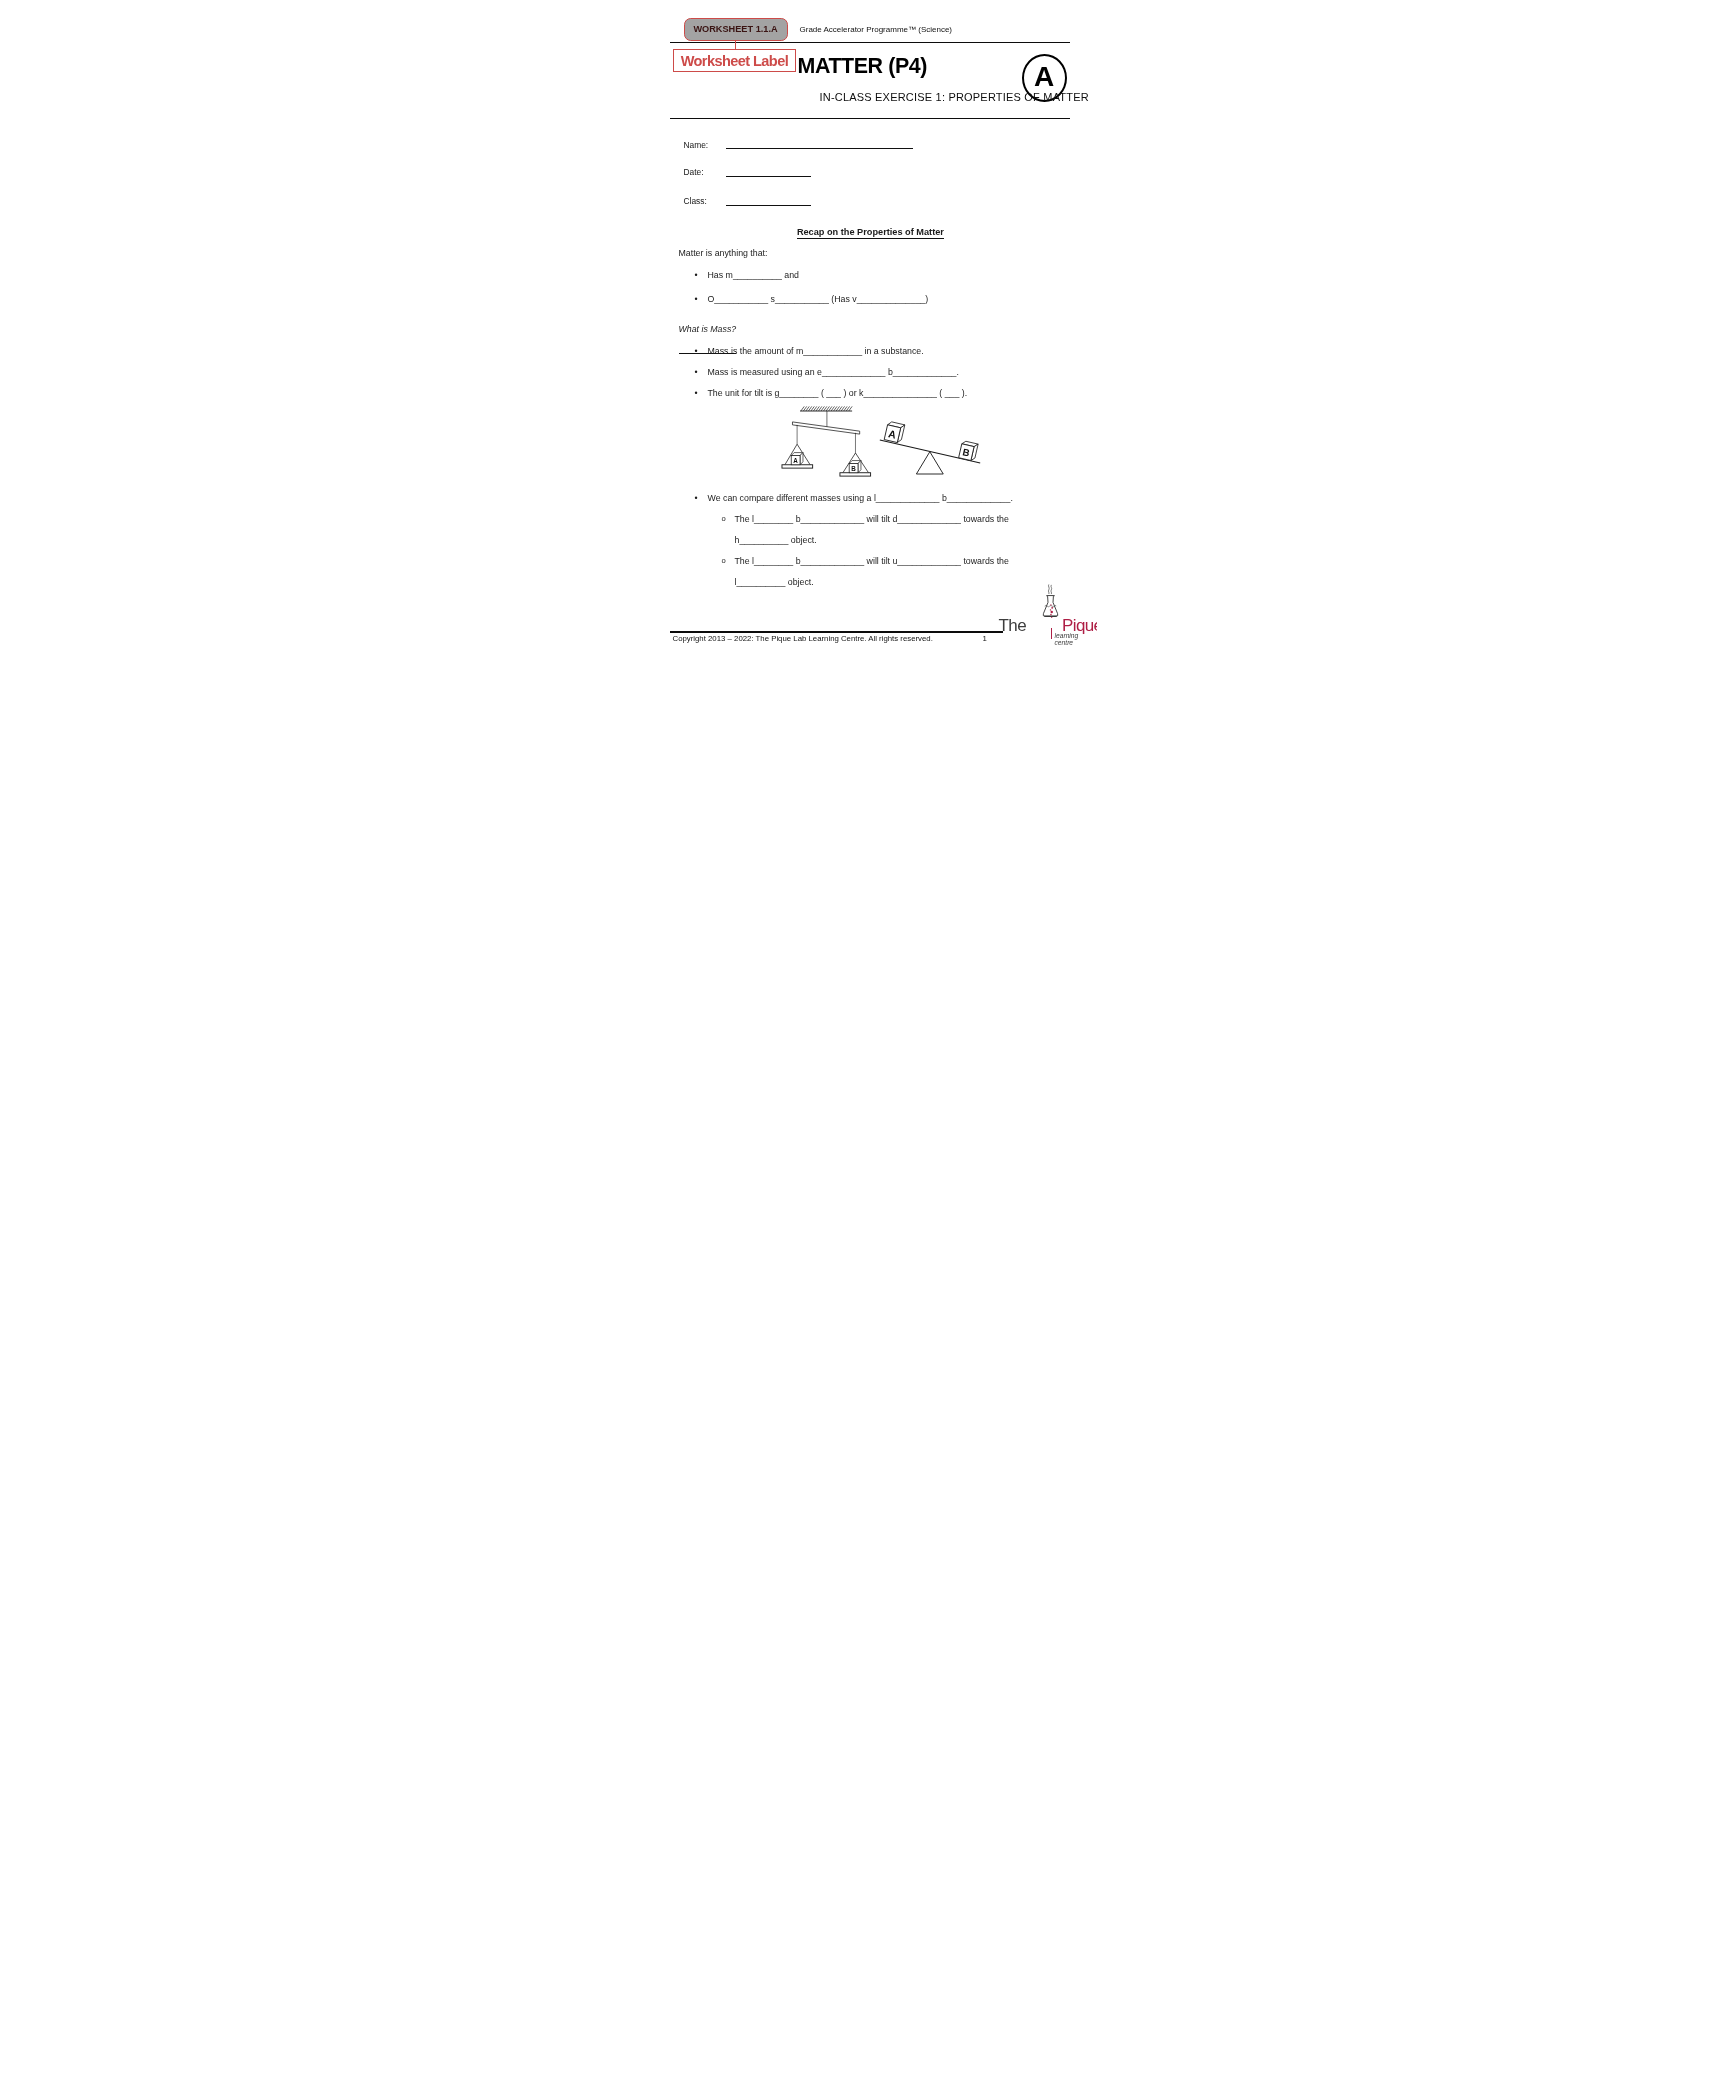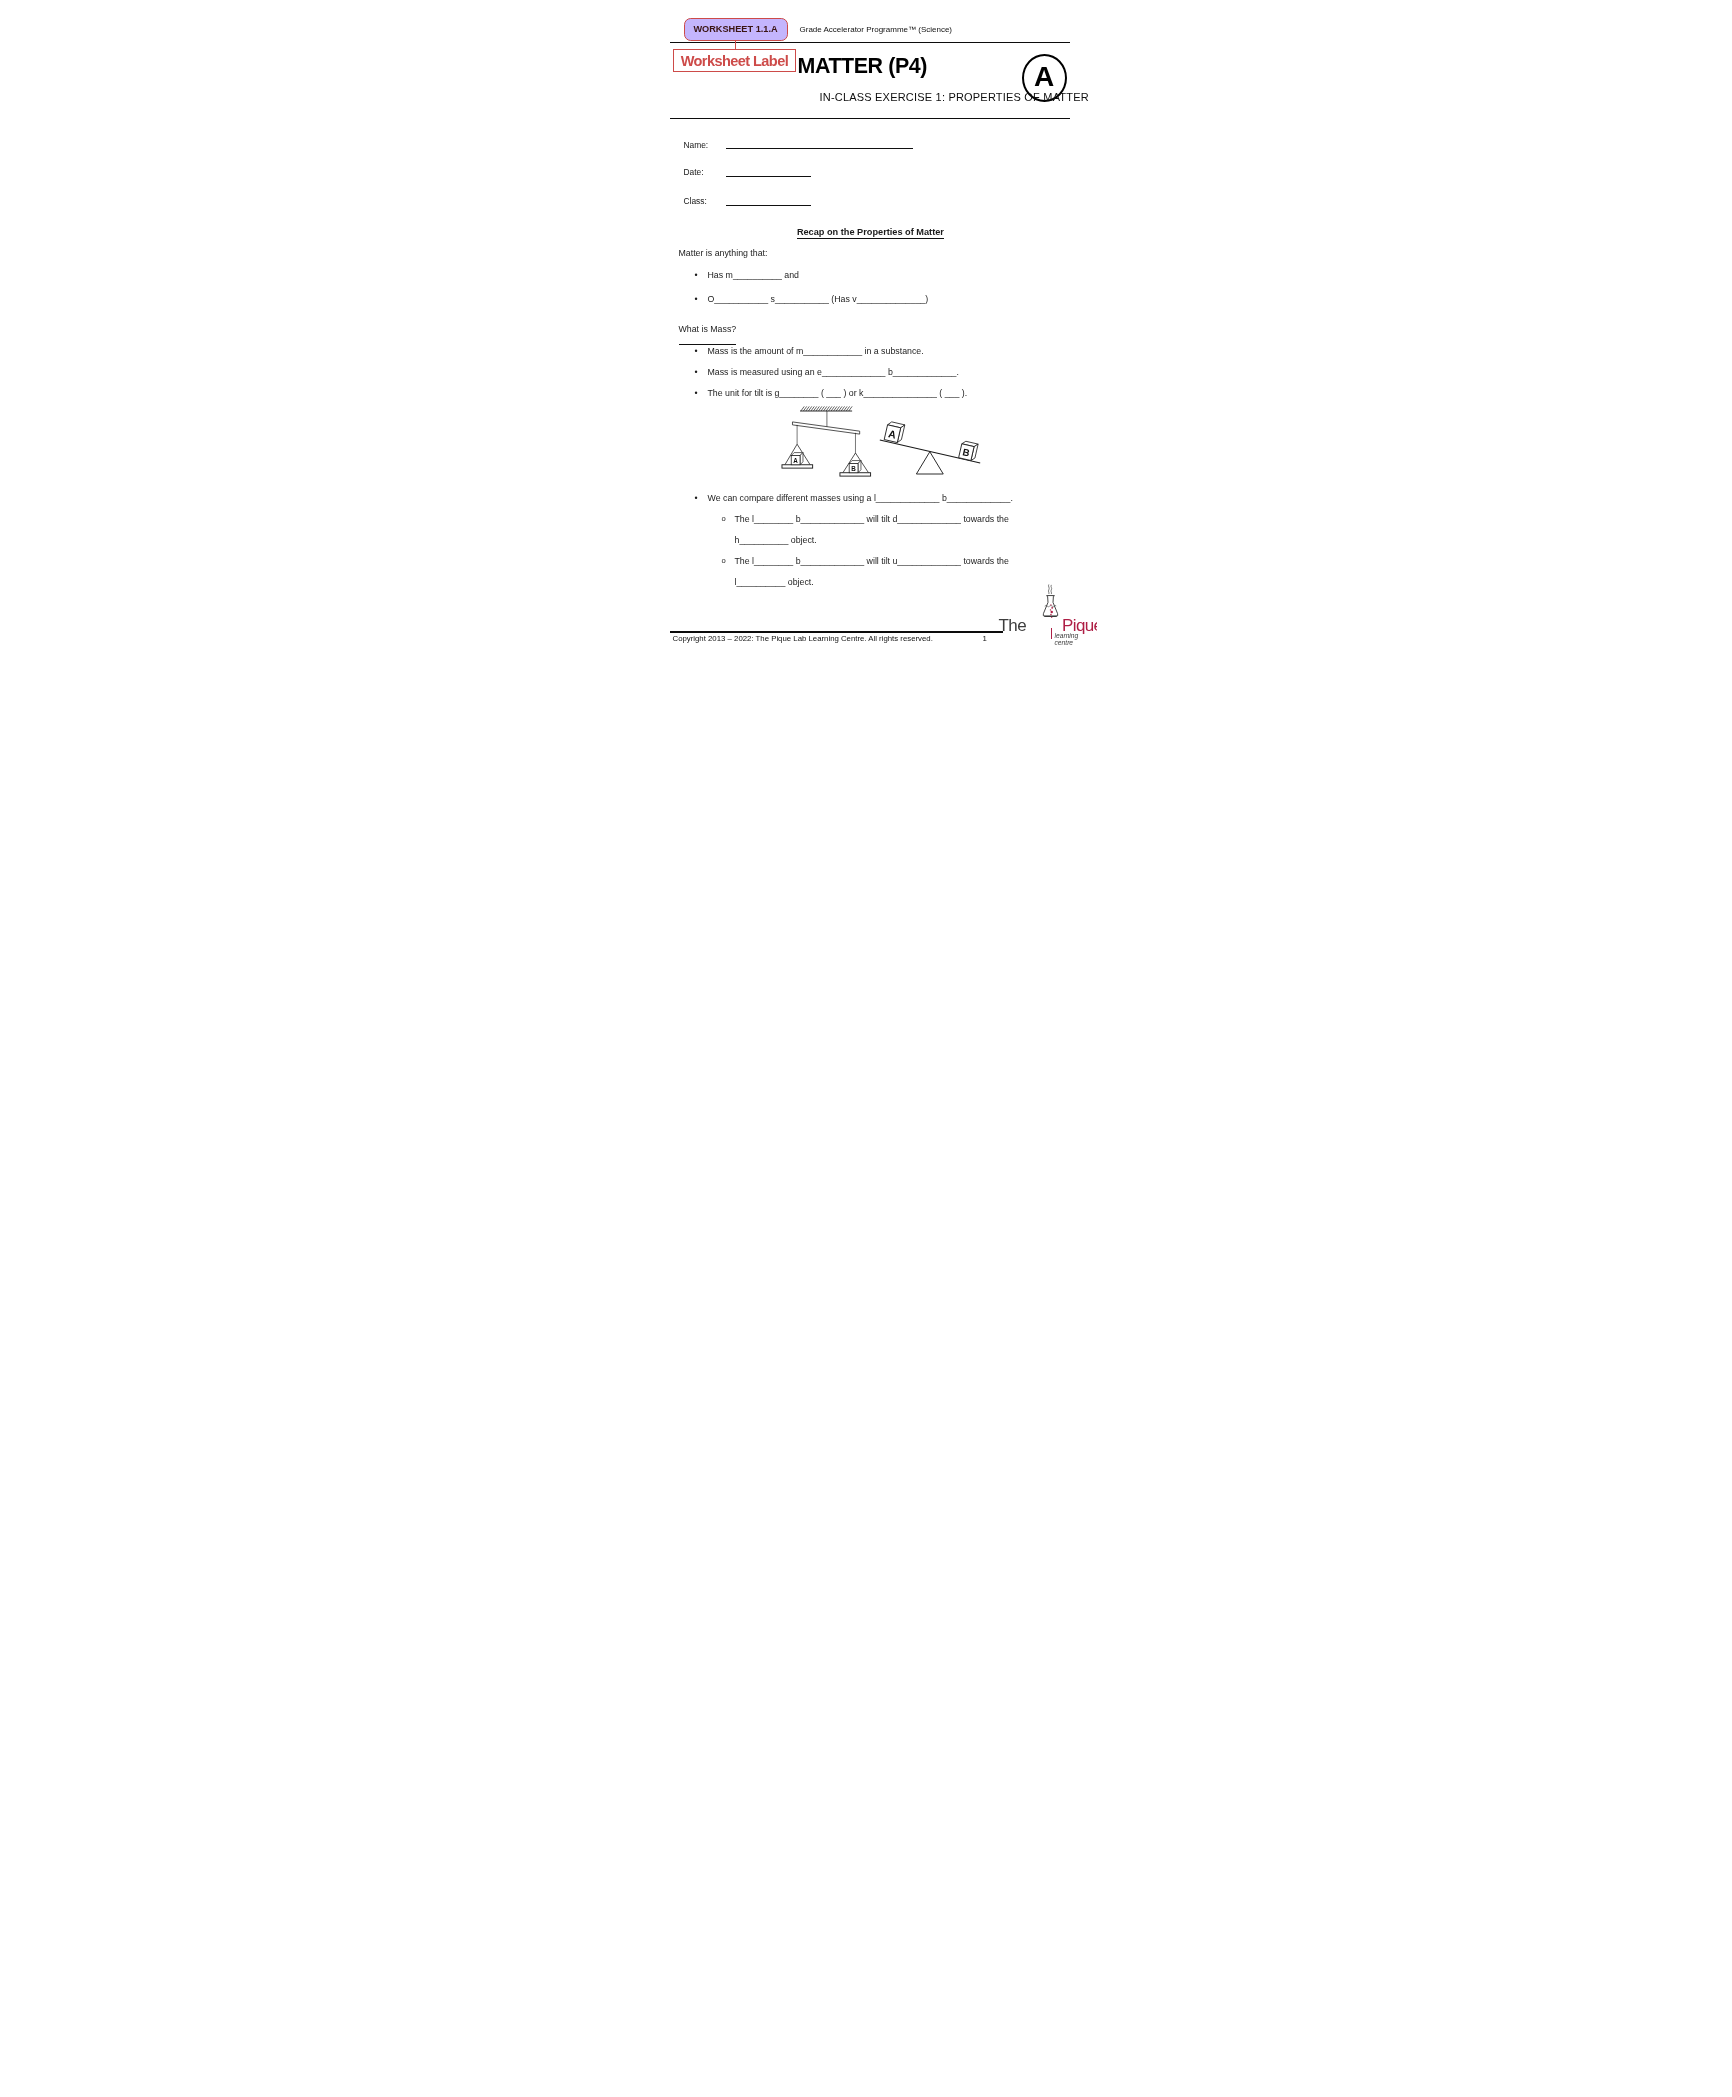--- a/index.html
+++ b/index.html
@@ -1,21 +1,21 @@
 <!DOCTYPE html>
 <html style="font-size:6.7px"><head>
 <meta charset="utf-8">
 <style>
   html,body{margin:0;padding:0;background:#ffffff;}
   .page{position:relative;width:461px;height:653px;margin:0 auto;background:#fff;
         font-family:"Liberation Sans", sans-serif;color:#1c1c1c;overflow:hidden;}
 
   
   .badge{position:absolute;left:48px;top:17.6px;width:104px;height:23.5px;
-         background:#c4b5fd;border:1.9px solid #cd4b49;border-radius:6.7px;
+         background:#a3a3a3;border:1.9px solid #cd4b49;border-radius:6.7px;
          display:flex;align-items:center;justify-content:center;box-sizing:border-box;}
   .badge span{font-size:9.2px;font-weight:700;color:#3a1413;letter-spacing:0px;white-space:nowrap;}
   .programme{position:absolute;left:164px;top:25px;font-size:8px;color:#111;}
   .rule{position:absolute;background:#0c0c0c;height:1.3px;}
   .rule1{left:34px;top:42px;width:400px;}
   .rule2{left:34px;top:118px;width:400px;}
   .connector{position:absolute;left:99px;top:40px;width:1.7px;height:9.2px;background:#cd4b49;}
   .label-box{position:absolute;left:37px;top:49px;width:123px;height:23px;box-sizing:border-box;
              border:1.5px solid #cd4b49;background:#fff;display:flex;align-items:center;justify-content:center;}
   .label-box span{font-size:15px;font-weight:700;color:#cd4b49;letter-spacing:-0.6px;
@@ -34,21 +34,21 @@
 
   
   .row{position:absolute;left:0;width:461px;font-size:8.8px;color:#1c1c1c;white-space:nowrap;}
   .row .m1{position:absolute;left:59px;}
   .row .t1{position:absolute;left:72px;}
   .row .m2{position:absolute;left:86px;font-size:7.6px;}
   .row .t2{position:absolute;left:99px;}
   .center-heading{position:absolute;left:8.4px;width:453px;text-align:center;font-size:9.2px;font-weight:700;}
   .center-heading span{border-bottom:1.3px solid #111;padding-bottom:1px;}
   .side-heading{position:absolute;left:43px;font-size:8.8px;}
-  .side-heading span{border-bottom:1px solid #111;padding-bottom:10px;}
+  .side-heading span{border-bottom:1px solid #111;padding-bottom:19px;font-style:italic;}
   .plain{position:absolute;left:43px;font-size:8.8px;}
 
   
   .diagram{position:absolute;left:138px;top:405px;}
   .diagram path,.diagram line,.diagram polygon,.diagram rect{vector-effect:none;}
   .diagram text{font-family:"Liberation Sans",sans-serif;}
 
   
   .footer-rule{left:34px;top:631px;width:333px;height:1.5px;}
   .copyright{position:absolute;left:37px;top:634px;font-size:7.8px;color:#131313;}

